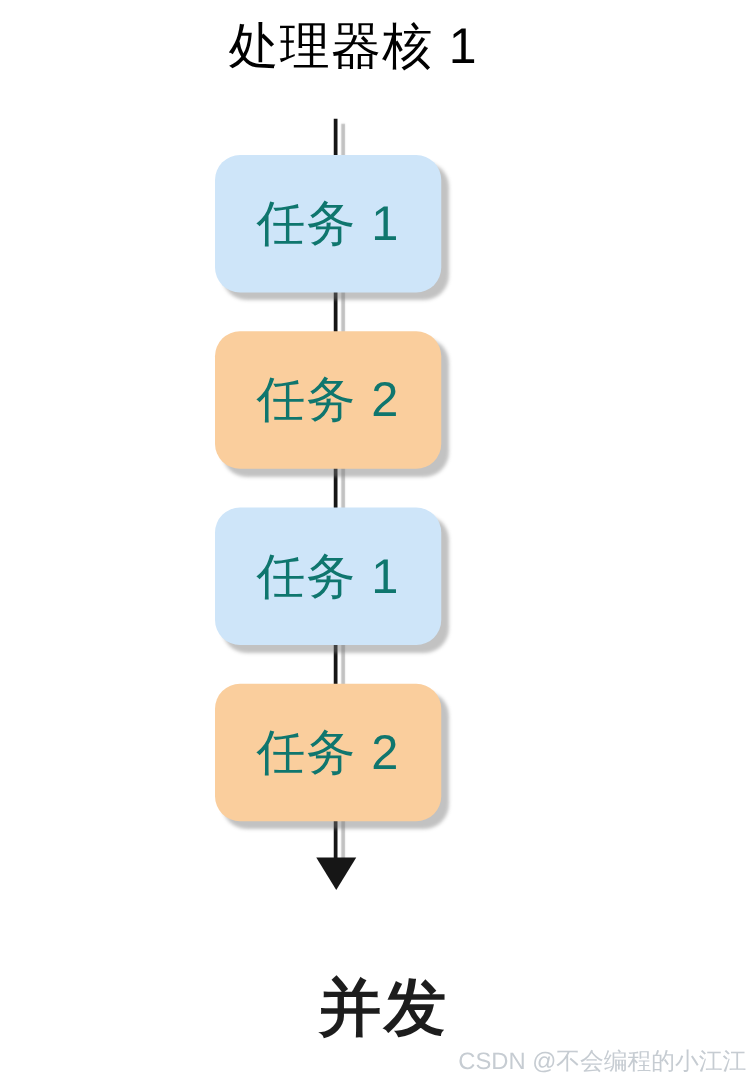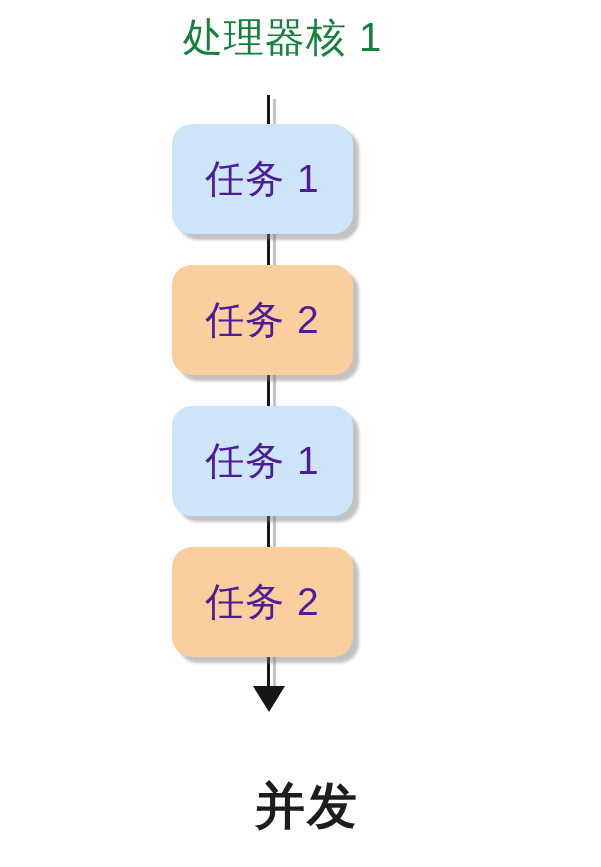--- a/index.html
+++ b/index.html
@@ -16,21 +16,21 @@
     overflow: hidden;
   }
   .diagram-title {
     position: absolute;
     left: 0;
     top: 13px;
     width: 565px;
     text-align: center;
     font-size: 40px;
     line-height: 48px;
-    color: #15803d;
+    color: #000000;
     letter-spacing: 1px;
     white-space: nowrap;
   }
   .connector {
     position: absolute;
     left: 267px;
     top: 95px;
     width: 3px;
     height: 600px;
     background: #161616;
@@ -51,21 +51,21 @@
   .task {
     position: absolute;
     left: 172px;
     width: 181px;
     height: 110px;
     border-radius: 20px;
     display: flex;
     align-items: center;
     justify-content: center;
     font-size: 39px;
-    color: #4c1d95;
+    color: #0f766e;
     letter-spacing: 1px;
     box-shadow: 6px 6px 3px rgba(120,120,120,0.45);
     z-index: 2;
     white-space: nowrap;
   }
   .task-1 { top: 124px; }
   .task-2 { top: 265px; }
   .task-3 { top: 406px; }
   .task-4 { top: 547px; }
   .caption {
@@ -112,14 +112,15 @@
   </div>
 
   <div class="task task-4" style="background: rgb(250, 206, 157);">
     <span>任务 2</span>
   </div>
 
   <div class="arrowhead"></div>
 
   <div class="caption">并发</div>
 
+  <div class="watermark">CSDN @不会编程的小江江</div>
 
 </div>
 
 </body></html>

